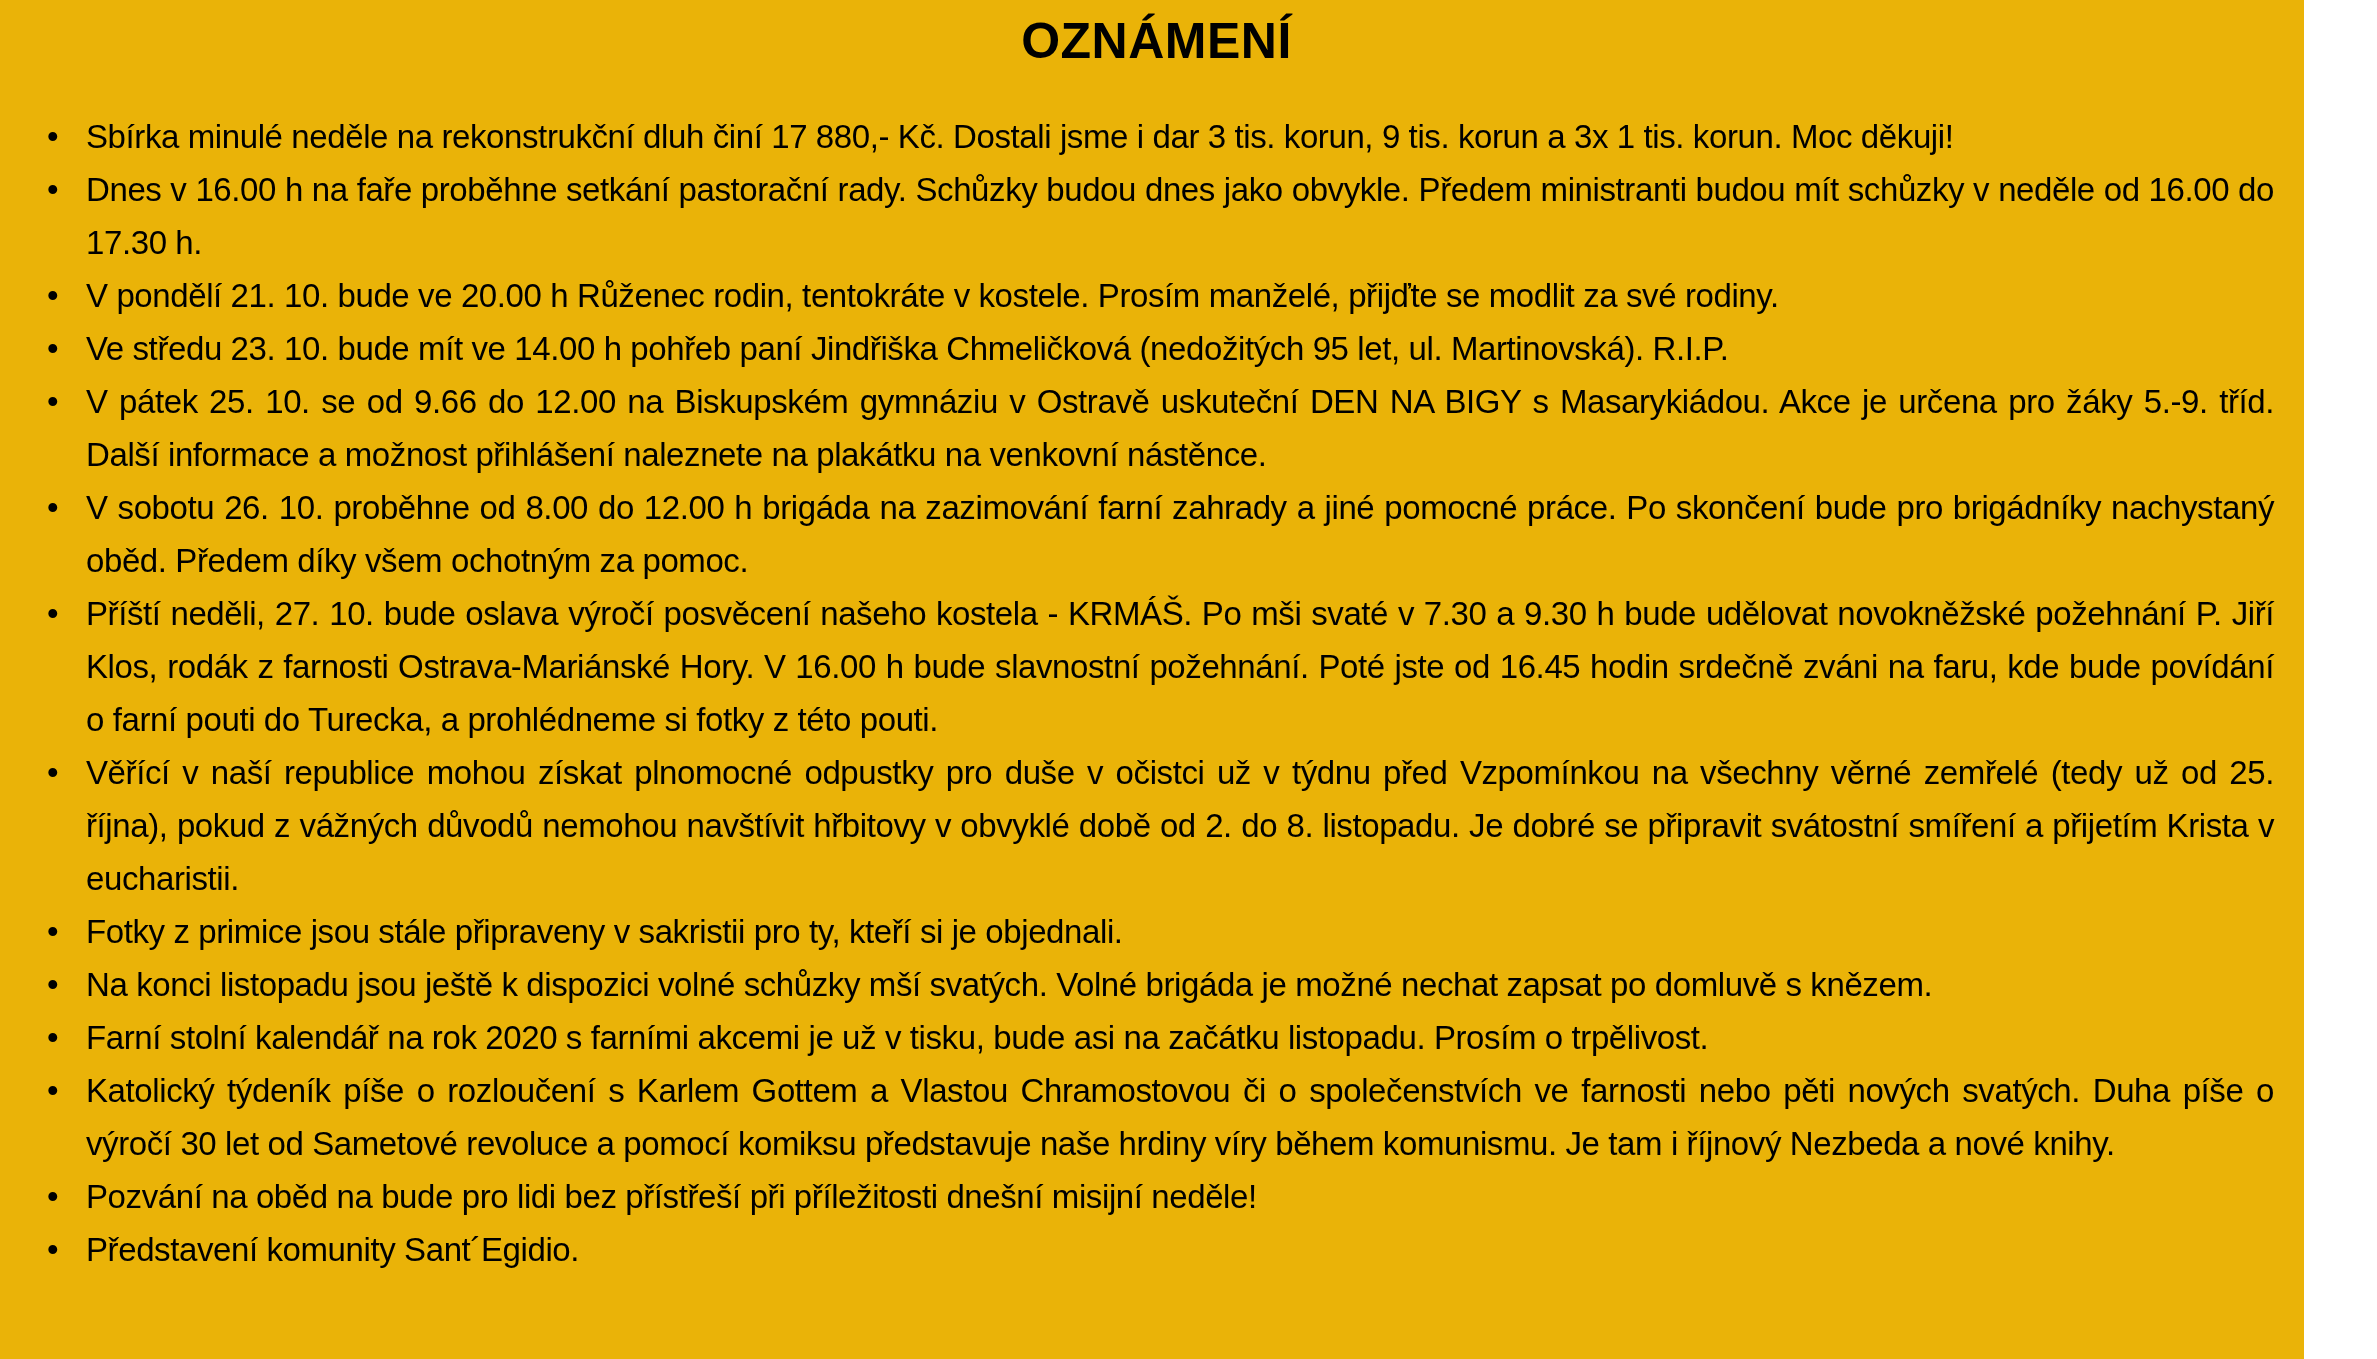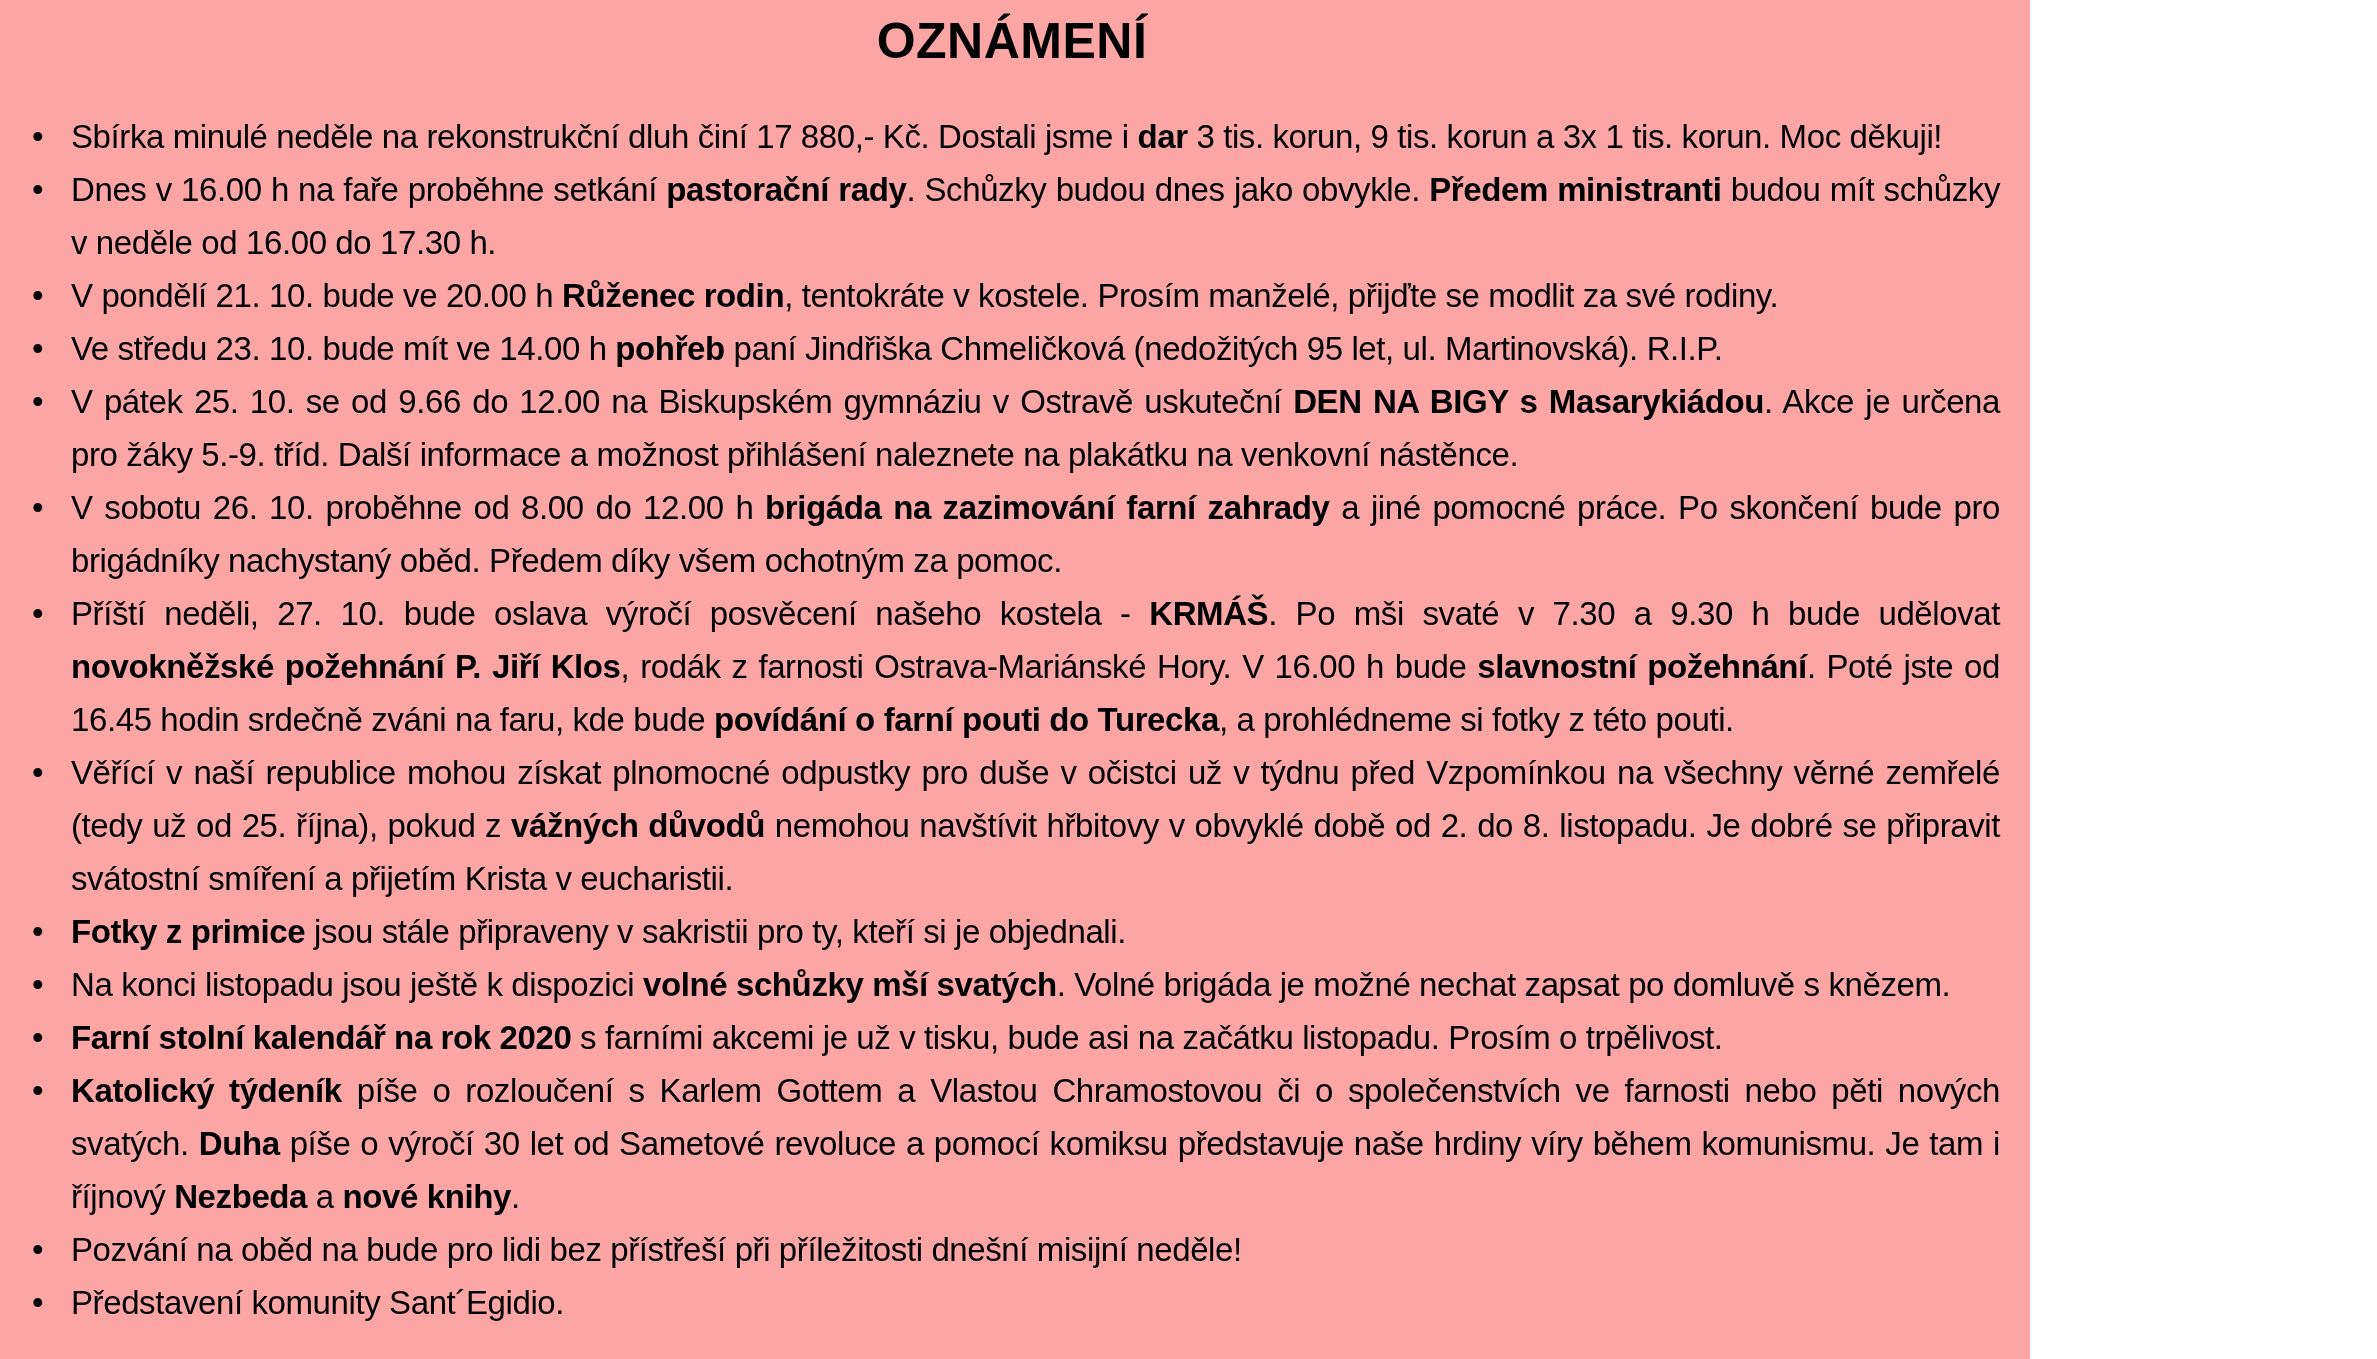--- a/index.html
+++ b/index.html
@@ -4,25 +4,25 @@
 <title>OZNÁMENÍ</title>
 <style>
   html, body {
     margin: 0;
     padding: 0;
     background: #ffffff;
     color: #000000;
     font-family: "Liberation Sans", sans-serif;
   }
   .page {
-    width: 2030px;
+    width: 2304px;
     min-height: 1359px;
     box-sizing: border-box;
-    padding: 6px 30px 20px 24px;
-    background: #fca5a5;
+    padding: 6px 30px 20px 39px;
+    background: #eab308;
     overflow: hidden;
   }
   h1.doc-title {
     text-align: center;
     font-size: 50px;
     font-weight: 700;
     letter-spacing: 0.5px;
     margin: 6px 0 40px 0;
     color: #000000;
   }
@@ -42,21 +42,21 @@
     text-align-last: left;
     -moz-text-align-last: left;
   }
   ul.announcements .marker {
     position: absolute;
     left: 8px;
     top: 0;
     font-size: 1em;
     line-height: 53px;
   }
-  .b { font-weight: 700; }
+  .b { font-weight: 400; }
 </style>
 </head>
 <body>
 
 <main class="page">
   <h1 class="doc-title">OZNÁMENÍ</h1>
   <ul class="announcements" id="announcement-list">
       <li><span class="marker">•</span><span><span>Sbírka minulé neděle na rekonstrukční dluh činí 17 880,- Kč. Dostali jsme i </span><span class="b">dar</span><span> 3 tis. korun, 9 tis. korun a 3x 1 tis. korun. Moc děkuji!</span></span></li>
       <li><span class="marker">•</span><span><span>Dnes v 16.00 h na faře proběhne setkání </span><span class="b">pastorační rady</span><span>. Schůzky budou dnes jako obvykle. </span><span class="b">Předem ministranti</span><span> budou mít schůzky v neděle od 16.00 do 17.30 h.</span></span></li>
       <li><span class="marker">•</span><span><span>V pondělí 21. 10. bude ve 20.00 h </span><span class="b">Růženec rodin</span><span>, tentokráte v kostele. Prosím manželé, přijďte se modlit za své rodiny.</span></span></li>

